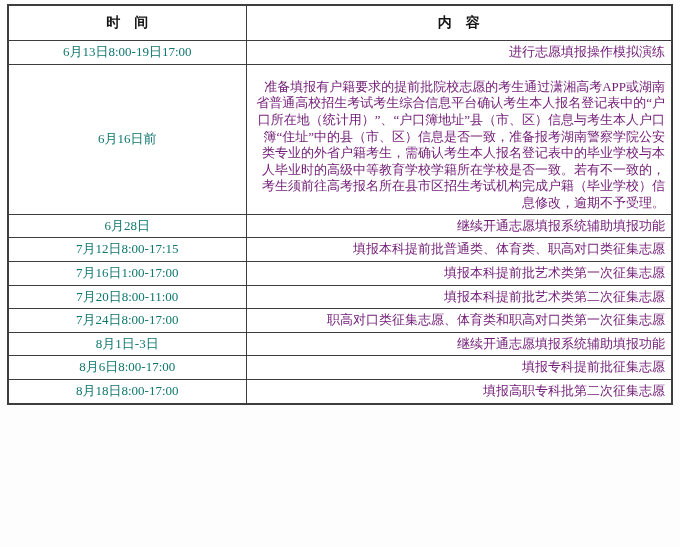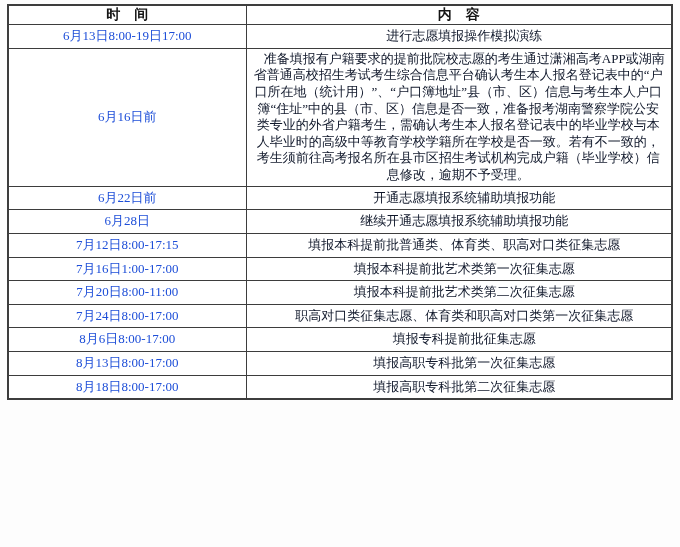--- a/index.html
+++ b/index.html
@@ -20,41 +20,41 @@
     border: 2px solid #3d3d3d;
     background: #ffffff;
   }
   th, td {
     border: 1px solid #3d3d3d;
     vertical-align: middle;
   }
   th {
     font-size: 14px;
     font-weight: bold;
-    padding: 0 0;
+    padding: 8px 0;
     text-align: center;
     color: #141414;
   }
   col.time-col { width: 238px; }
   td.time {
     text-align: center;
     font-size: 13px;
     line-height: 1.28;
     padding: 3px 4px;
-    color: #1d4ed8;
+    color: #0f766e;
   }
   td.content {
     font-size: 13px;
     line-height: 1.28;
     padding: 3px 6px 3px 5px;
     text-indent: 12px;
-    text-align: center;
-    color: #0f172a;
+    text-align: right;
+    color: #701a75;
   }
-  tr.tall td.content { padding-top: 2px; padding-bottom: 2px; }
+  tr.tall td.content { padding-top: 14px; padding-bottom: 2px; }
 </style>
 </head>
 <body>
 
 <table class="schedule">
   <colgroup>
     <col class="time-col">
     <col>
   </colgroup>
   <thead>
@@ -66,49 +66,45 @@
   <tbody>
     <tr>
       <td class="time">6月13日8:00-19日17:00</td>
       <td class="content">进行志愿填报操作模拟演练</td>
     </tr>
     <tr class="tall">
       <td class="time">6月16日前</td>
       <td class="content">准备填报有户籍要求的提前批院校志愿的考生通过潇湘高考APP或湖南省普通高校招生考试考生综合信息平台确认考生本人报名登记表中的“户口所在地（统计用）”、“户口簿地址”县（市、区）信息与考生本人户口簿“住址”中的县（市、区）信息是否一致，准备报考湖南警察学院公安类专业的外省户籍考生，需确认考生本人报名登记表中的毕业学校与本人毕业时的高级中等教育学校学籍所在学校是否一致。若有不一致的，考生须前往高考报名所在县市区招生考试机构完成户籍（毕业学校）信息修改，逾期不予受理。</td>
     </tr>
     <tr>
-      <td class="time">6月22日前</td>
-      <td class="content">开通志愿填报系统辅助填报功能</td>
-    </tr>
-    <tr>
       <td class="time">6月28日</td>
       <td class="content">继续开通志愿填报系统辅助填报功能</td>
     </tr>
     <tr>
       <td class="time">7月12日8:00-17:15</td>
       <td class="content">填报本科提前批普通类、体育类、职高对口类征集志愿</td>
     </tr>
     <tr>
       <td class="time">7月16日1:00-17:00</td>
       <td class="content">填报本科提前批艺术类第一次征集志愿</td>
     </tr>
     <tr>
       <td class="time">7月20日8:00-11:00</td>
       <td class="content">填报本科提前批艺术类第二次征集志愿</td>
     </tr>
     <tr>
       <td class="time">7月24日8:00-17:00</td>
       <td class="content">职高对口类征集志愿、体育类和职高对口类第一次征集志愿</td>
     </tr>
     <tr>
+      <td class="time">8月1日-3日</td>
+      <td class="content">继续开通志愿填报系统辅助填报功能</td>
+    </tr>
+    <tr>
       <td class="time">8月6日8:00-17:00</td>
       <td class="content">填报专科提前批征集志愿</td>
-    </tr>
-    <tr>
-      <td class="time">8月13日8:00-17:00</td>
-      <td class="content">填报高职专科批第一次征集志愿</td>
     </tr>
     <tr>
       <td class="time">8月18日8:00-17:00</td>
       <td class="content">填报高职专科批第二次征集志愿</td>
     </tr>
   </tbody>
 </table>
 
 </body></html>

